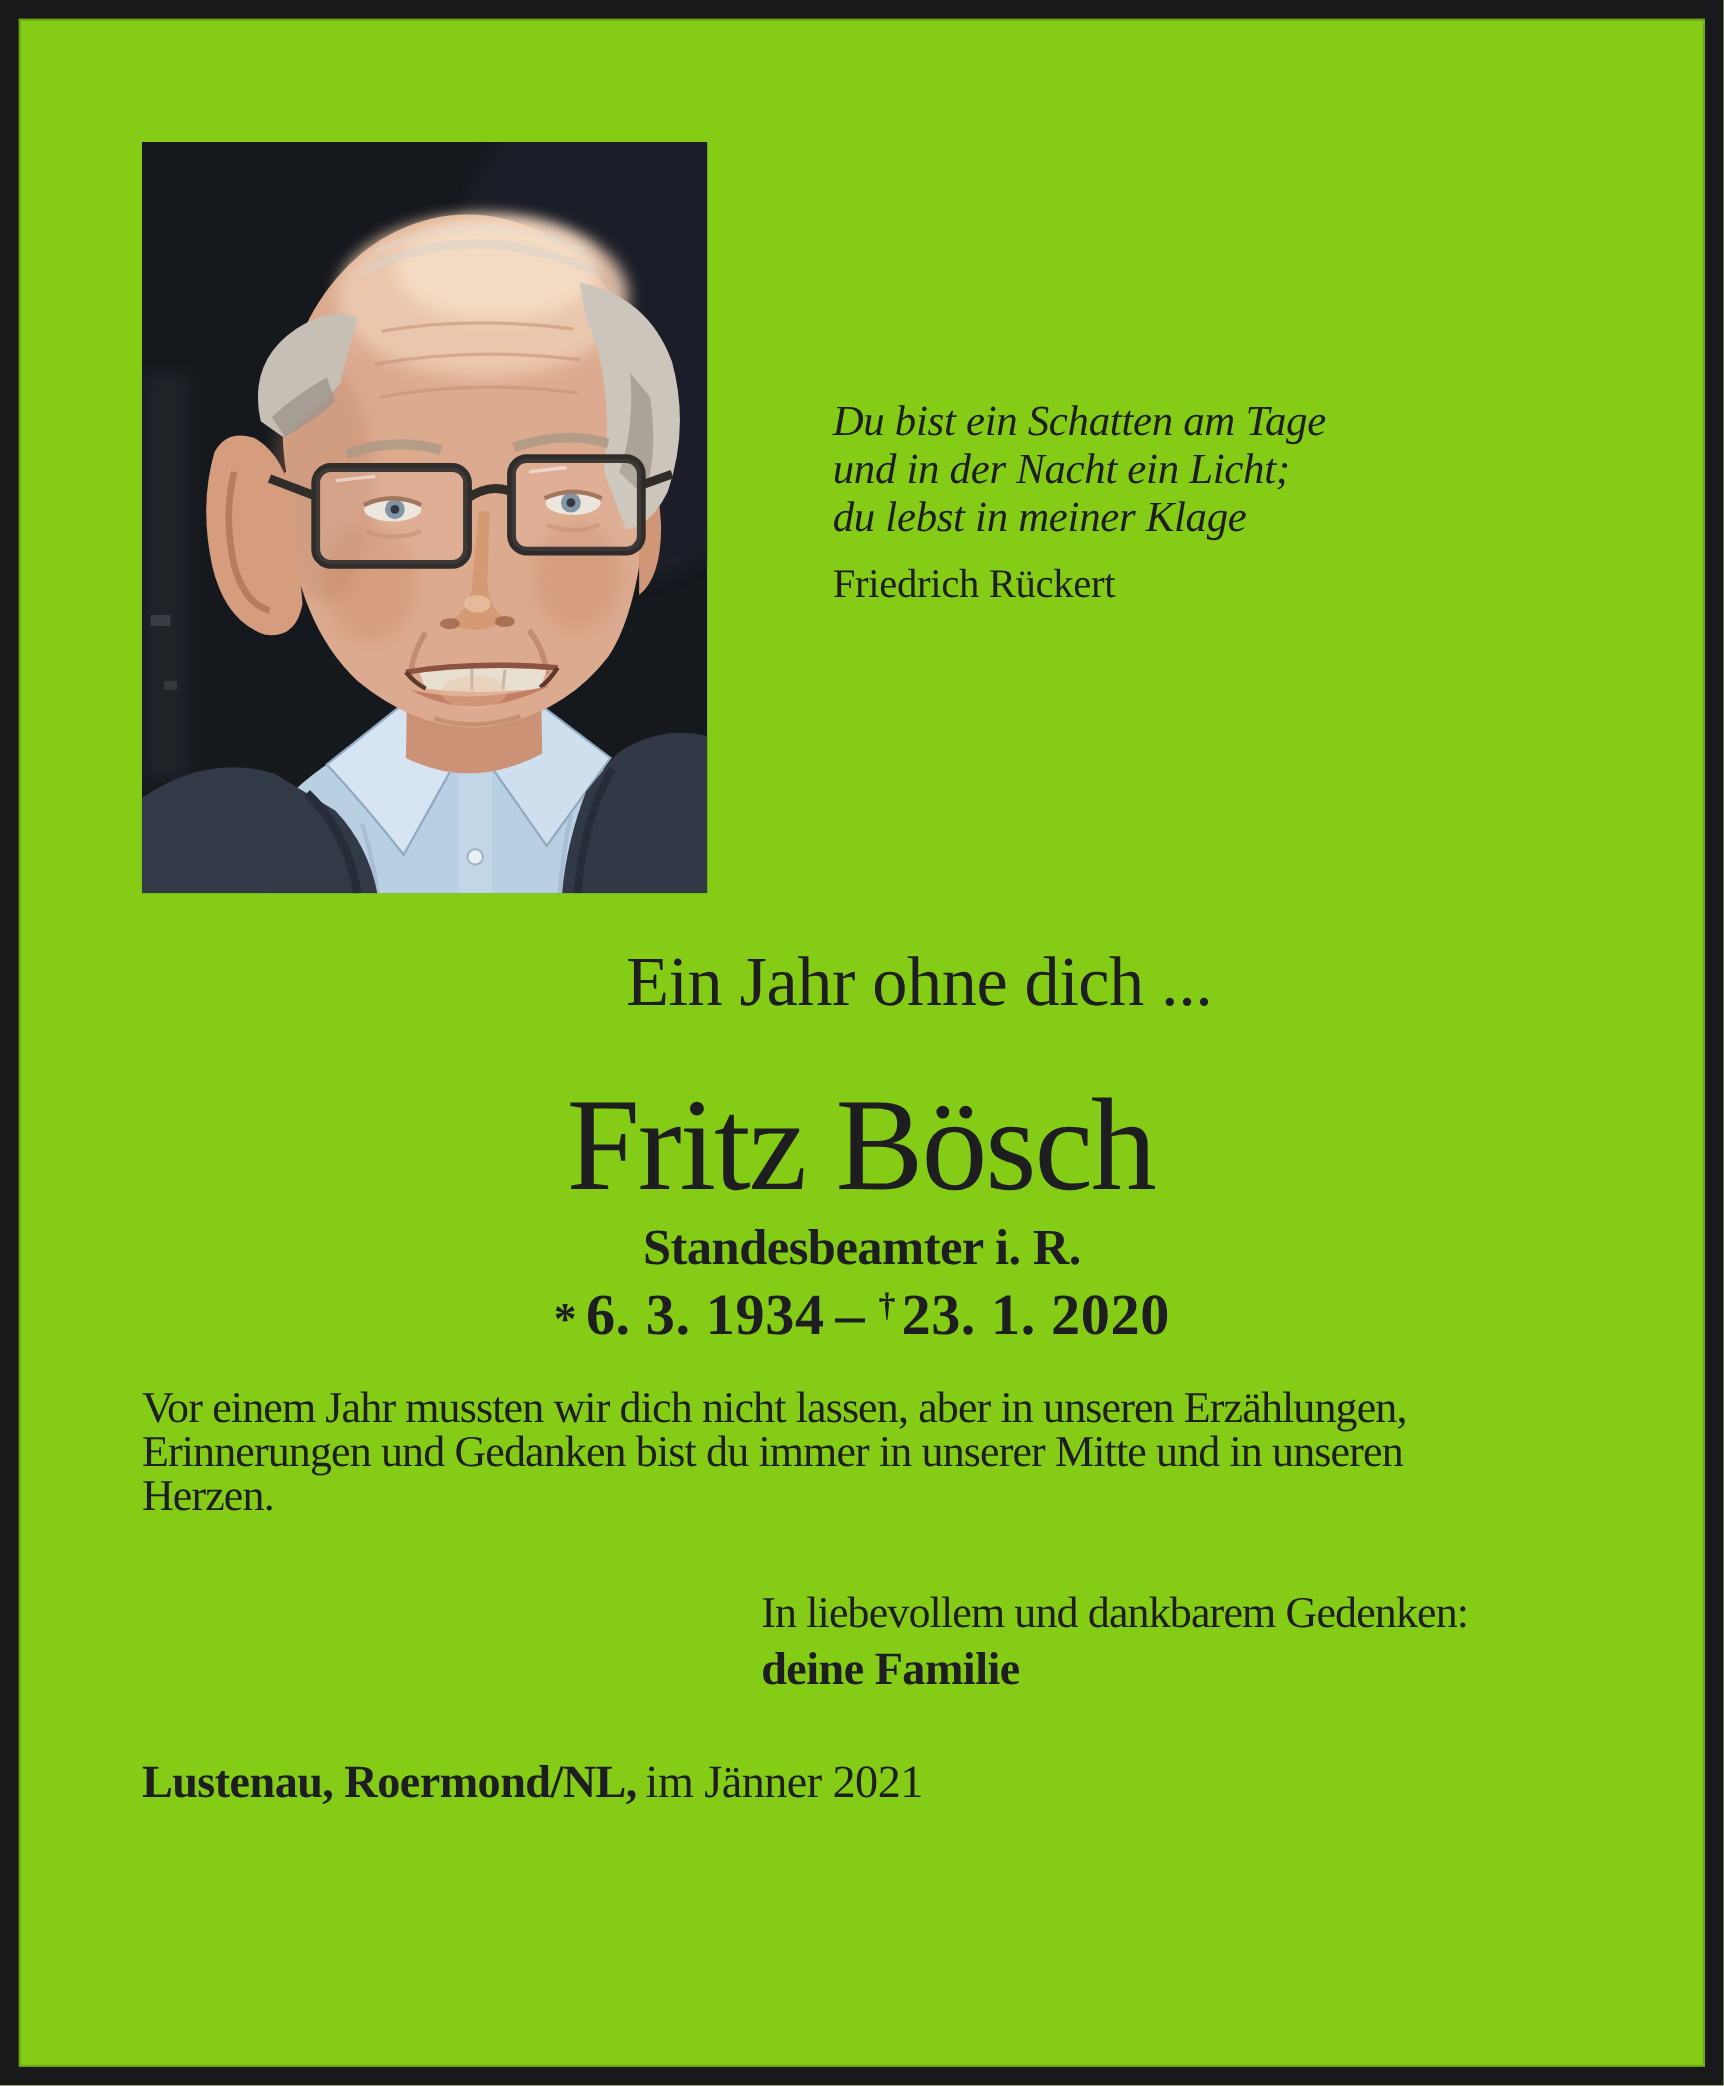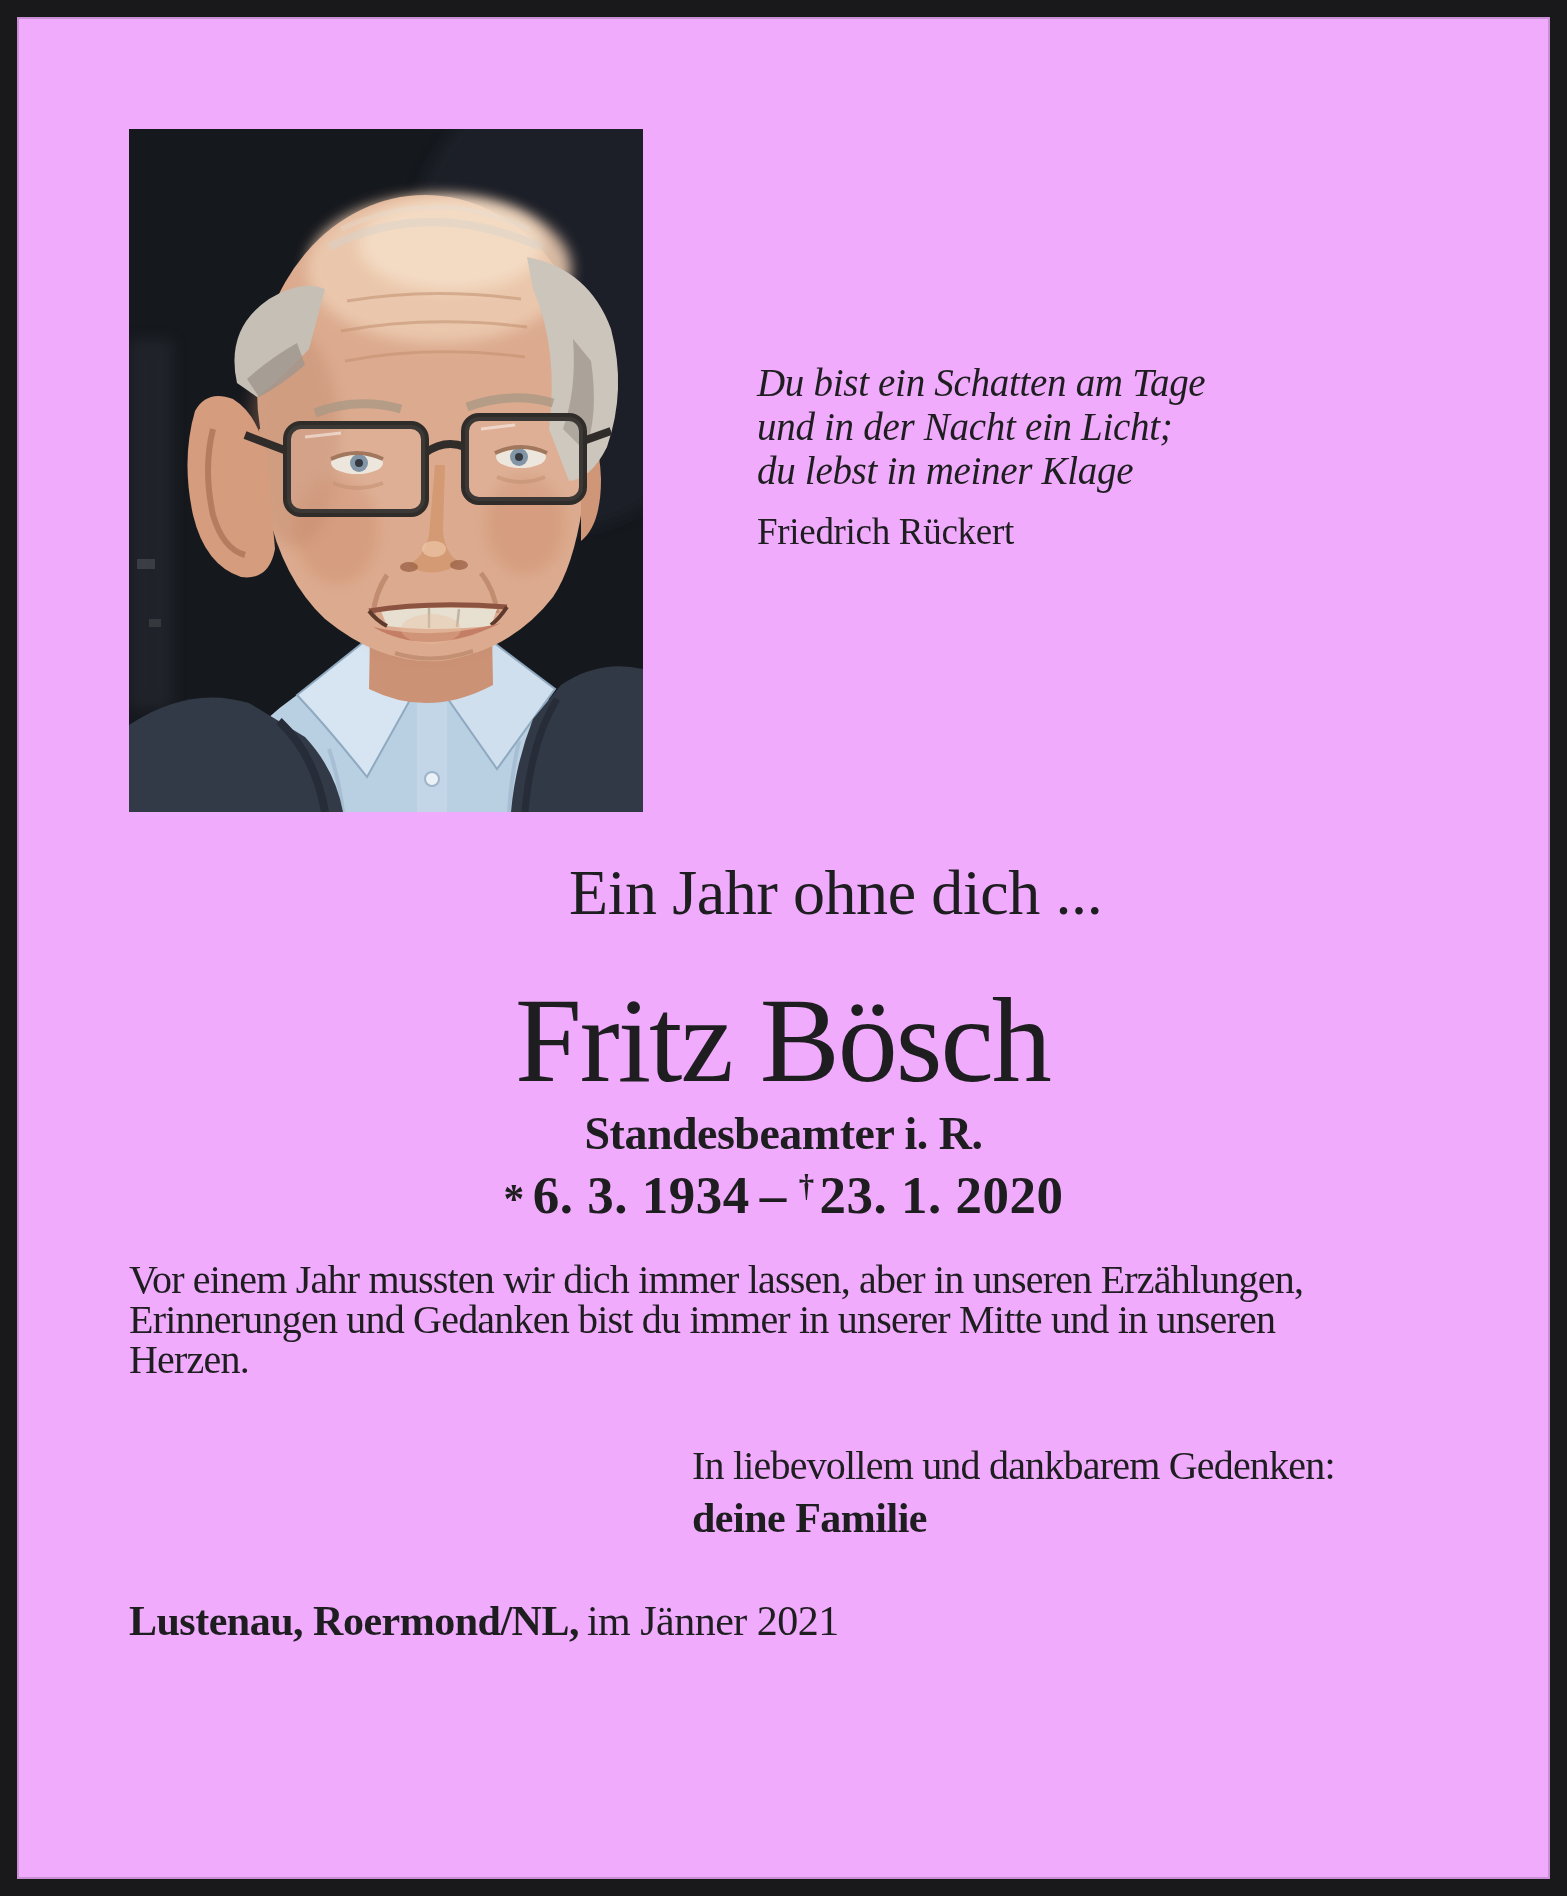--- a/index.html
+++ b/index.html
@@ -1,21 +1,21 @@
 <!DOCTYPE html>
 <html><head>
 <meta charset="utf-8">
 <style>
   html,body{margin:0;padding:0;background:#ffffff;}
   .page{
     position:relative;
     width:1567px;height:1896px;
     box-sizing:border-box;
     border:17px solid #19191b;
-    background:#f0abfc;
+    background:#84cc16;
     font-family:"Liberation Serif", serif;
     color:#1e1e20;
     overflow:hidden;
   }
   .sheet-shadow{position:absolute;inset:0;box-shadow:inset 0 0 0 2px rgba(20,20,22,.18);pointer-events:none;}
   .abs{position:absolute;}
   .photo{
     left:112px;top:112px;width:514px;height:683px;
     display:block;
   }
@@ -201,21 +201,21 @@
 
   <div class="abs deceased-name">Fritz Bösch</div>
 
   <div class="abs deceased-title">Standesbeamter i. R.</div>
 
   <div class="abs life-dates">
     <span class="birth-symbol">*</span><span>6. 3. 1934</span><span class="date-separator">–</span><span class="death-symbol">†</span><span>23. 1. 2020</span>
   </div>
 
   <div class="abs memorial-text">
-    <div>Vor einem Jahr mussten wir dich immer lassen, aber in unseren Erzählungen,</div>
+    <div>Vor einem Jahr mussten wir dich nicht lassen, aber in unseren Erzählungen,</div>
     <div>Erinnerungen und Gedanken bist du immer in unserer Mitte und in unseren</div>
     <div>Herzen.</div>
   </div>
 
   <div class="abs closing">
     <div>In liebevollem und dankbarem Gedenken:</div>
     <div class="family-signature">deine Familie</div>
   </div>
 
   <div class="abs place-date">

